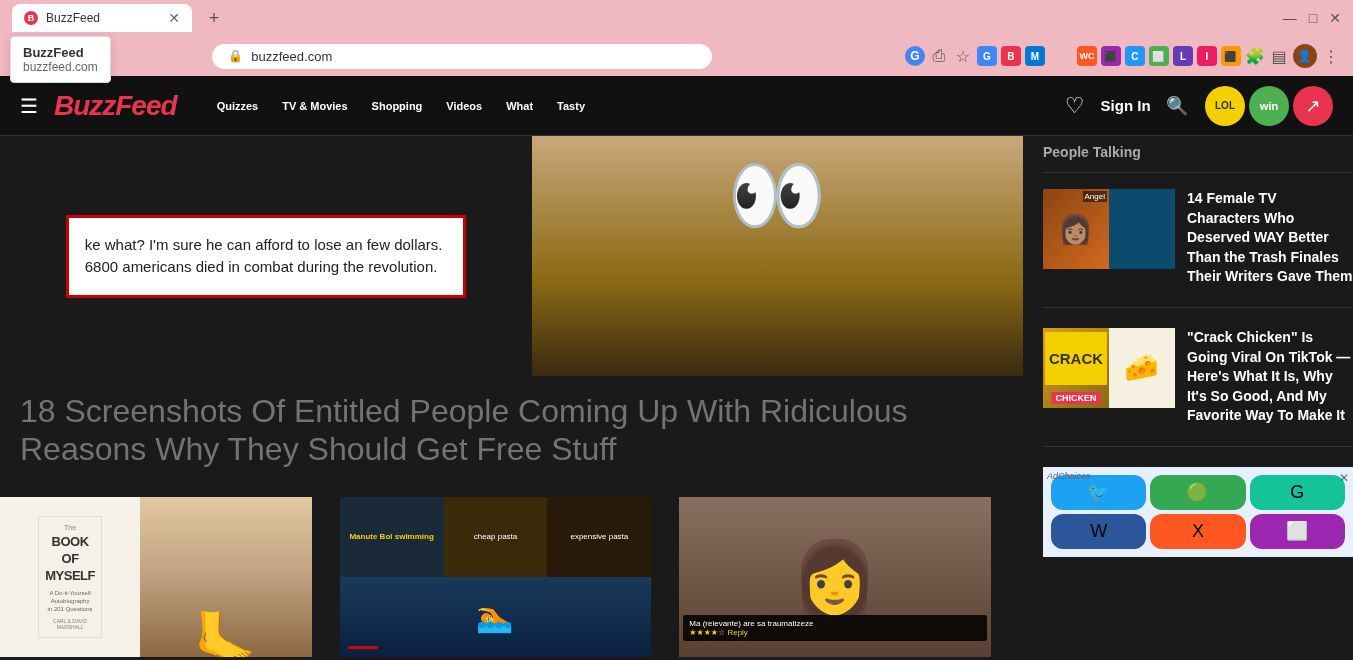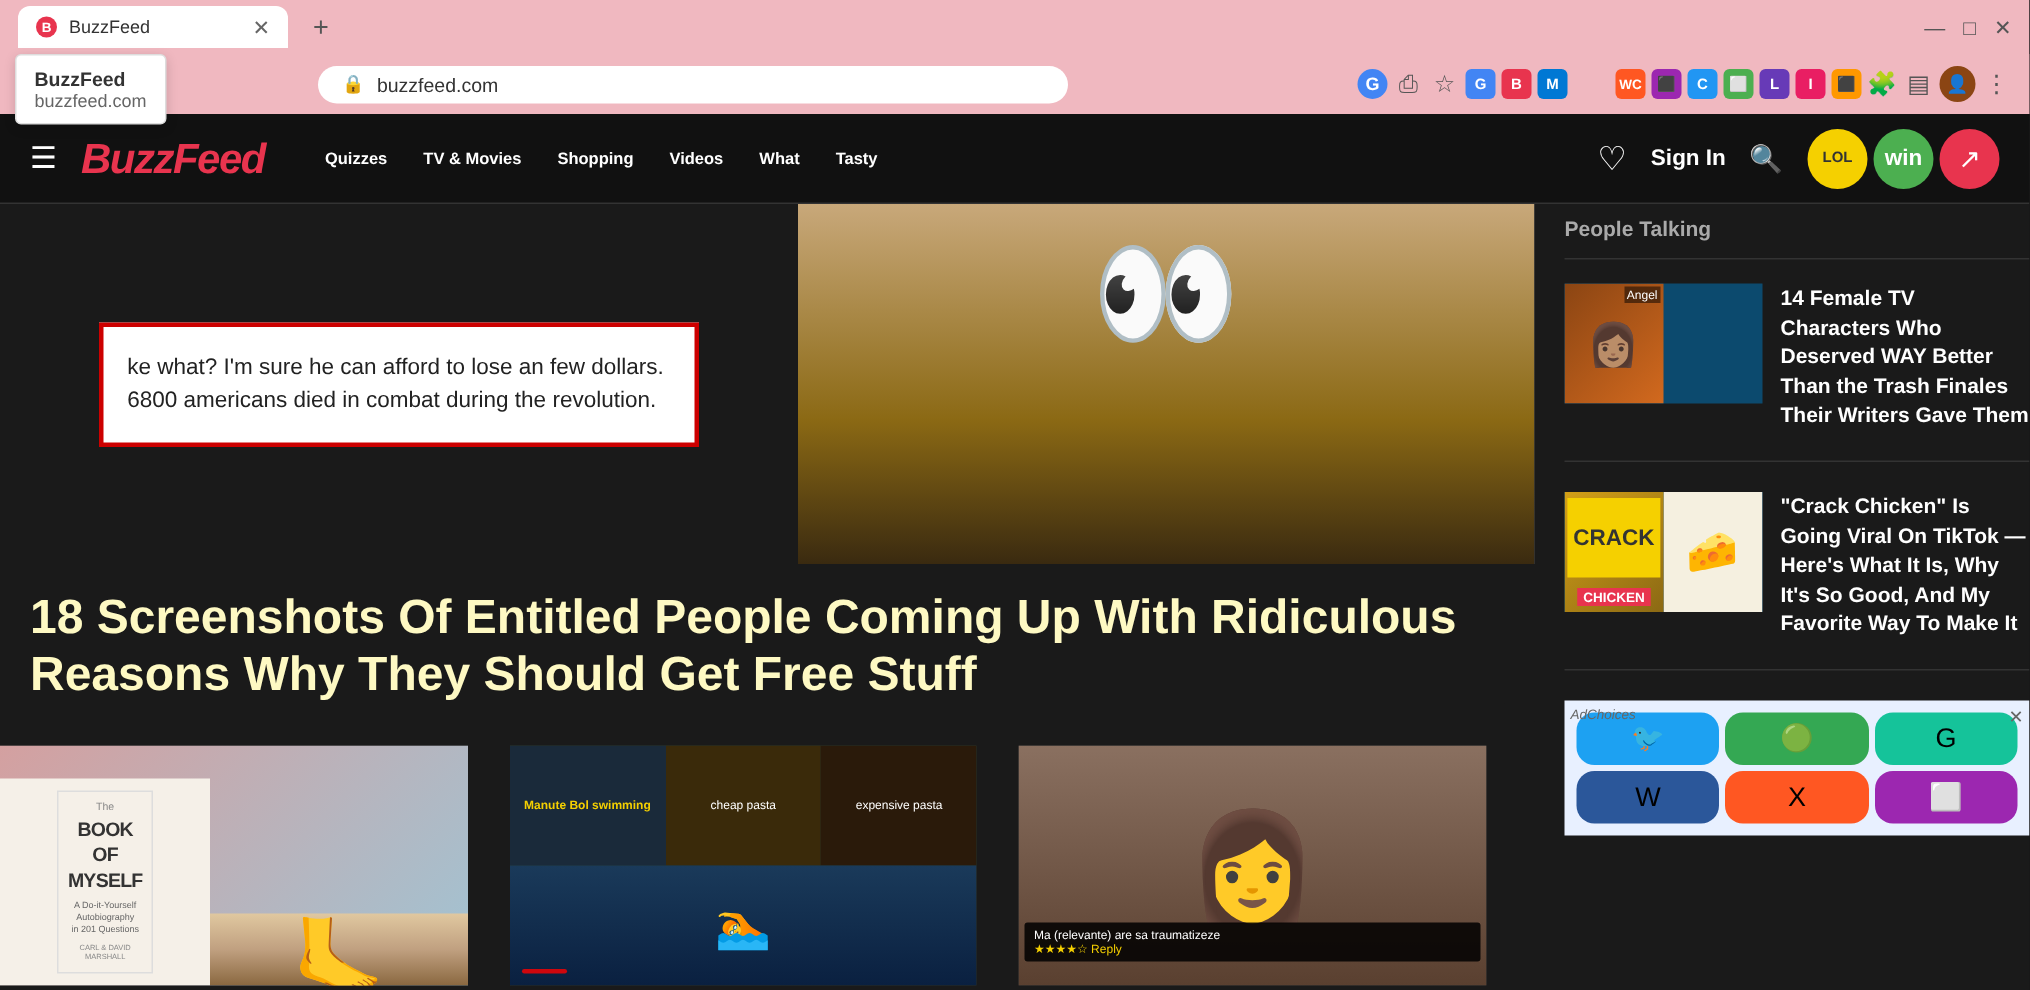--- a/index.html
+++ b/index.html
@@ -40,42 +40,42 @@
     .site-nav { display: flex; gap: 24px; flex: 1; }
     .site-nav-item { color: white; font-size: 11px; font-weight: 600; text-decoration: none; cursor: pointer; }
     .header-right { display: flex; align-items: center; gap: 16px; margin-left: auto; }
     .heart-icon { color: white; font-size: 22px; }
     .sign-in { color: white; font-size: 15px; font-weight: 600; cursor: pointer; }
     .search-icon { color: white; font-size: 18px; }
 
     
     .brand-badges { display: flex; gap: 4px; }
     .badge-lol { background: #f5d000; color: #333; border-radius: 50%; width: 40px; height: 40px; display: flex; align-items: center; justify-content: center; font-size: 11px; font-weight: 800; flex-direction: column; line-height: 1; }
-    .badge-win { background: #4CAF50; color: white; border-radius: 50%; width: 40px; height: 40px; display: flex; align-items: center; justify-content: center; font-size: 15px; font-weight: 800; }
+    .badge-win { background: #4CAF50; color: white; border-radius: 50%; width: 40px; height: 40px; display: flex; align-items: center; justify-content: center; font-size: 11px; font-weight: 800; }
     .badge-trend { background: #e8344e; color: white; border-radius: 50%; width: 40px; height: 40px; display: flex; align-items: center; justify-content: center; font-size: 18px; }
 
     
     .main-content { display: flex; gap: 0; }
 
     
     .main-articles { flex: 1; padding: 0; }
 
     .hero-article { position: relative; cursor: pointer; }
     .hero-image { width: 100%; height: 240px; background: linear-gradient(135deg, #2a2a2a 0%, #4a4a4a 100%); overflow: hidden; display: flex; }
     .hero-image-left { flex: 1; background: #1a1a1a; display: flex; align-items: center; justify-content: center; padding: 20px; }
     .screenshot-text { background: white; border: 3px solid #cc0000; padding: 16px; font-size: 16px; line-height: 1.4; color: #222; max-width: 400px; }
     .hero-image-right { flex: 1; background: linear-gradient(to right, #3a3a3a, #5a5a5a); display: flex; align-items: center; justify-content: center; overflow: hidden; }
 
-    .hero-title { color: #fef9c3; font-size: 34px; font-weight: 700; line-height: 1.2; padding: 16px 20px 20px; background: #1a1a1a; }
+    .hero-title { color: #737373; font-size: 34px; font-weight: 400; line-height: 1.2; padding: 16px 20px 20px; background: #1a1a1a; }
     .article-card { padding: 0 12px 16px 0; cursor: pointer; }
     .article-card:first-child { padding-left: 0; }
     .article-thumb { width: 100%; height: 160px; overflow: hidden; background: #333; }
 
     
-    .thumb-1 { background: linear-gradient(135deg, #d4a0a0 0%, #a0c4d4 100%); position: relative; display: flex; align-items: flex-end; }
+    .thumb-1 { background: linear-gradient(135deg, #d4a0a0 0%, #a0c4d4 100%); position: relative; display: flex; }
     .thumb-1-left { width: 45%; background: #f5f0e8; display: flex; align-items: center; justify-content: center; padding: 8px; }
     .book-cover { background: #f5f0e8; border: 1px solid #ddd; padding: 6px; text-align: center; font-size: 8px; color: #333; line-height: 1.3; }
     .book-title { font-size: 9px; font-weight: 700; text-transform: uppercase; }
     .thumb-1-right { flex: 1; background: linear-gradient(180deg, #c8a87a 40%, #a07040 100%); }
 
     
     .right-sidebar { width: 330px; background: #1a1a1a; padding: 0 0 0 20px; }
     .sidebar-article { display: flex; gap: 12px; margin-bottom: 20px; cursor: pointer; border-bottom: 1px solid #333; padding-bottom: 20px; }
     .sidebar-thumb { width: 132px; height: 80px; flex-shrink: 0; overflow: hidden; background: #0c4a6e; }
     .sidebar-article-title { color: white; font-size: 14px; font-weight: 700; line-height: 1.4; flex: 1; }

